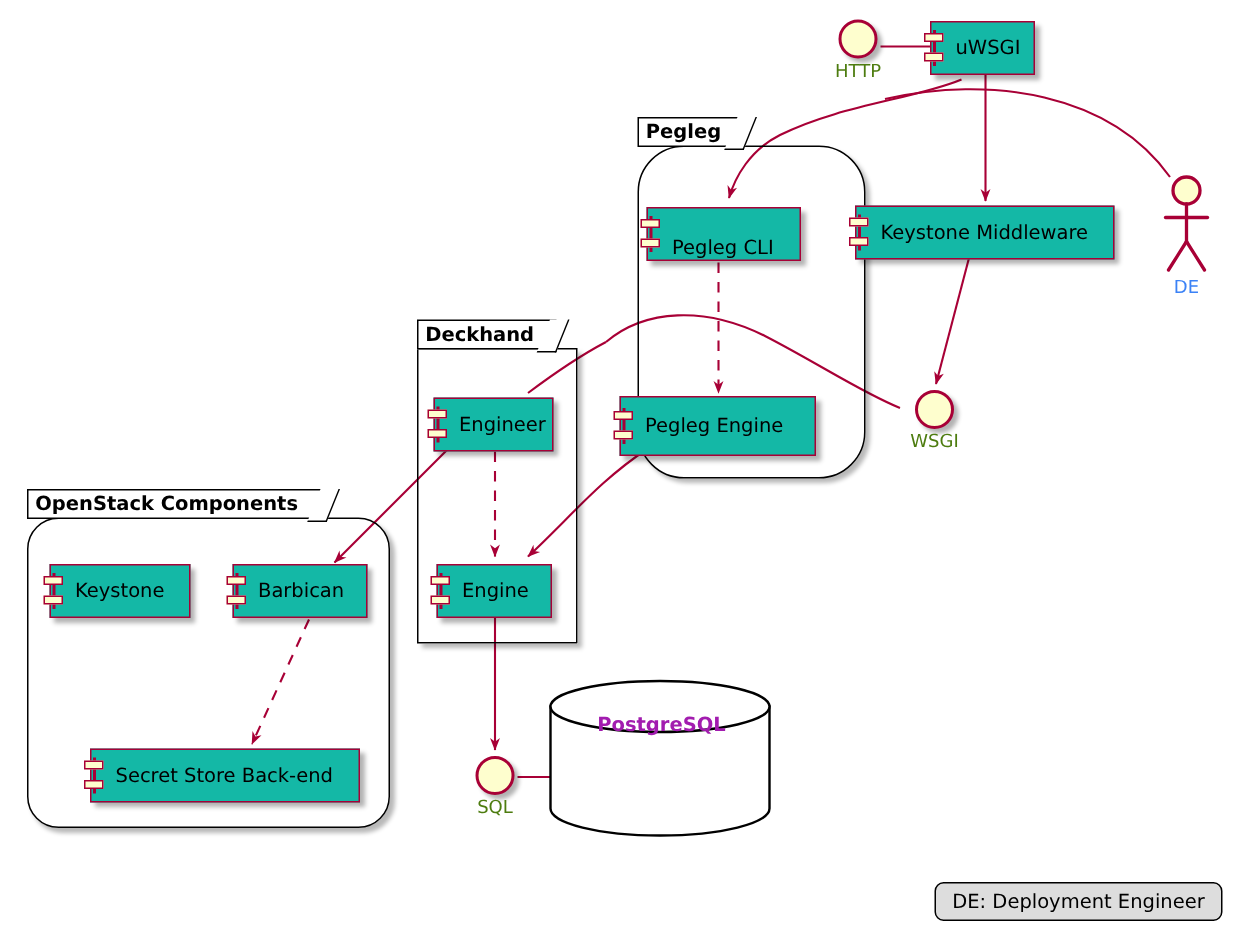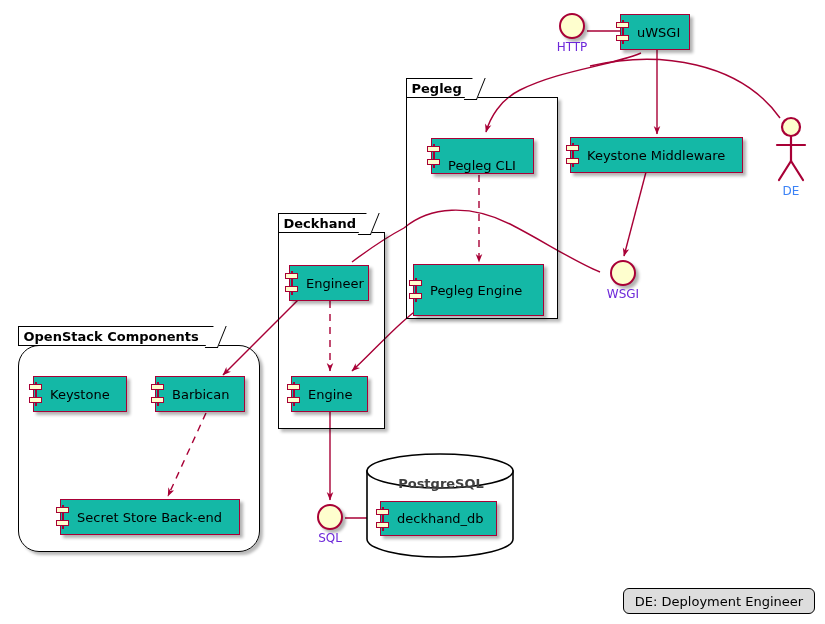--- a/index.html
+++ b/index.html
@@ -113,21 +113,21 @@
     height: 26px;
     border-radius: 50%;
     background: #FEFECE;
     border: 2px solid #A80036;
     box-sizing: border-box;
     box-shadow: 3px 3px 3px rgba(0,0,0,0.30);
   }
   .iface-label {
     position: absolute;
     font-size: 12px;
-    color: #6d28d9;
+    color: #4d7c0f;
     white-space: nowrap;
     text-align: center;
   }
 
   
   .actor { position: absolute; }
   .actor-label {
     position: absolute;
     font-size: 12px;
     color: #3b82f6;
@@ -136,21 +136,21 @@
   }
 
   
   .db {
     position: absolute;
   }
   .db-title {
     position: absolute;
     font-size: 13px;
     font-weight: bold;
-    color: #404040;
+    color: #a21caf;
     white-space: nowrap;
     text-align: center;
   }
 
   
   .legend {
     position: absolute;
     background: #DDDDDD;
     border: 1.5px solid #000000;
     border-radius: 6px;
@@ -213,21 +213,21 @@
     <line x1="330" y1="412" x2="330" y2="500" stroke="#A80036" stroke-width="1.4" marker-end="url(#arrowhead)"></line>
 
      deckhand_db (plain line, no arrow) --&gt;
     <line x1="345" y1="518" x2="380" y2="518" stroke="#A80036" stroke-width="1.4"></line>
 
     
     <path d="M 404,228 C 430,206 470,204 510,224 C 545,242 575,262 600,272" fill="none" stroke="#A80036" stroke-width="1.4"></path>
     <path d="M 404,228 C 385,238 368,250 352,262" fill="none" stroke="#A80036" stroke-width="1.4"></path>
   </svg>
 
-  <div class="pkg" style="left:406px; top:97px; width:150px; height:220px;">
+  <div class="pkg" style="left:425px; top:97px; width:150px; height:220px;border-radius:31px;">
     <div class="pkg-tab" style="top:-20px; min-width:62px;">
       <span>Pegleg</span>
     </div>
   </div>
 
   <div class="pkg" style="left:278px; top:232px; width:105px; height:195px;">
     <div class="pkg-tab" style="top:-20px; min-width:84px;">
       <span>Deckhand</span>
     </div>
   </div>
@@ -241,28 +241,20 @@
   <div class="db" style="left:362px; top:450px; width:158px; height:108px;">
     <svg width="158" height="108" viewBox="0 0 158 108">
       <g transform="translate(3,3)">
         <path d="M2,18 L2,86 A 73,18 0 0 0 148,86 L148,18 Z" fill="#FFFFFF" stroke="#000000" stroke-width="1.6"></path>
         <ellipse cx="75" cy="18" rx="73" ry="17" fill="#FFFFFF" stroke="#000000" stroke-width="1.6"></ellipse>
       </g>
     </svg>
     <div class="db-title" style="left:0; top:26px; width:158px;">PostgreSQL</div>
   </div>
 
-  <div class="comp" style="left:380px; top:501px; width:117px; height:35px;">
-    <span class="cicon">
-      <span class="bar"></span>
-        <span class="tab t1"></span>
-        <span class="tab t2"></span>
-    </span>
-    <span class="clabel">deckhand_db</span>
-  </div>
 
   <div class="comp" style="left:620px; top:14px; width:70px; height:36px;">
     <span class="cicon">
       <span class="bar"></span>
         <span class="tab t1"></span>
         <span class="tab t2"></span>
     </span>
     <span class="clabel">uWSGI</span>
   </div>
 
@@ -277,21 +269,21 @@
 
   <div class="comp" style="left:431px; top:138px; width:103px; height:36px;align-items:flex-end;">
     <span class="cicon">
       <span class="bar"></span>
         <span class="tab t1"></span>
         <span class="tab t2"></span>
     </span>
     <span class="clabel">Pegleg CLI</span>
   </div>
 
-  <div class="comp" style="left:413px; top:264px; width:131px; height:52px;">
+  <div class="comp" style="left:413px; top:264px; width:131px; height:40px;">
     <span class="cicon">
       <span class="bar"></span>
         <span class="tab t1"></span>
         <span class="tab t2"></span>
     </span>
     <span class="clabel">Pegleg Engine</span>
   </div>
 
   <div class="comp" style="left:289px; top:265px; width:80px; height:36px;">
     <span class="cicon">

